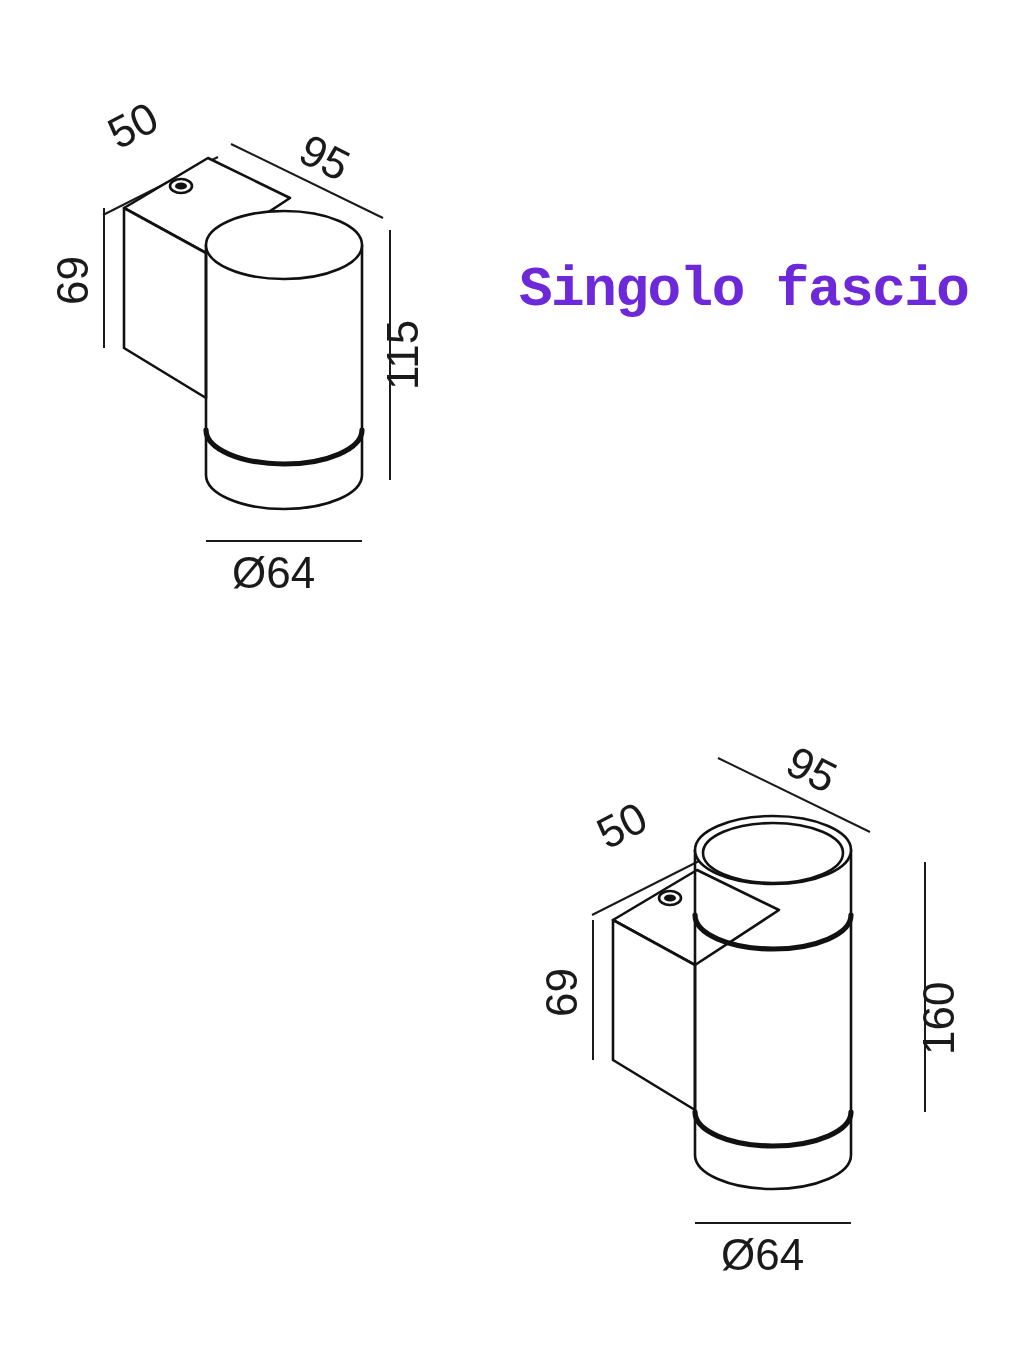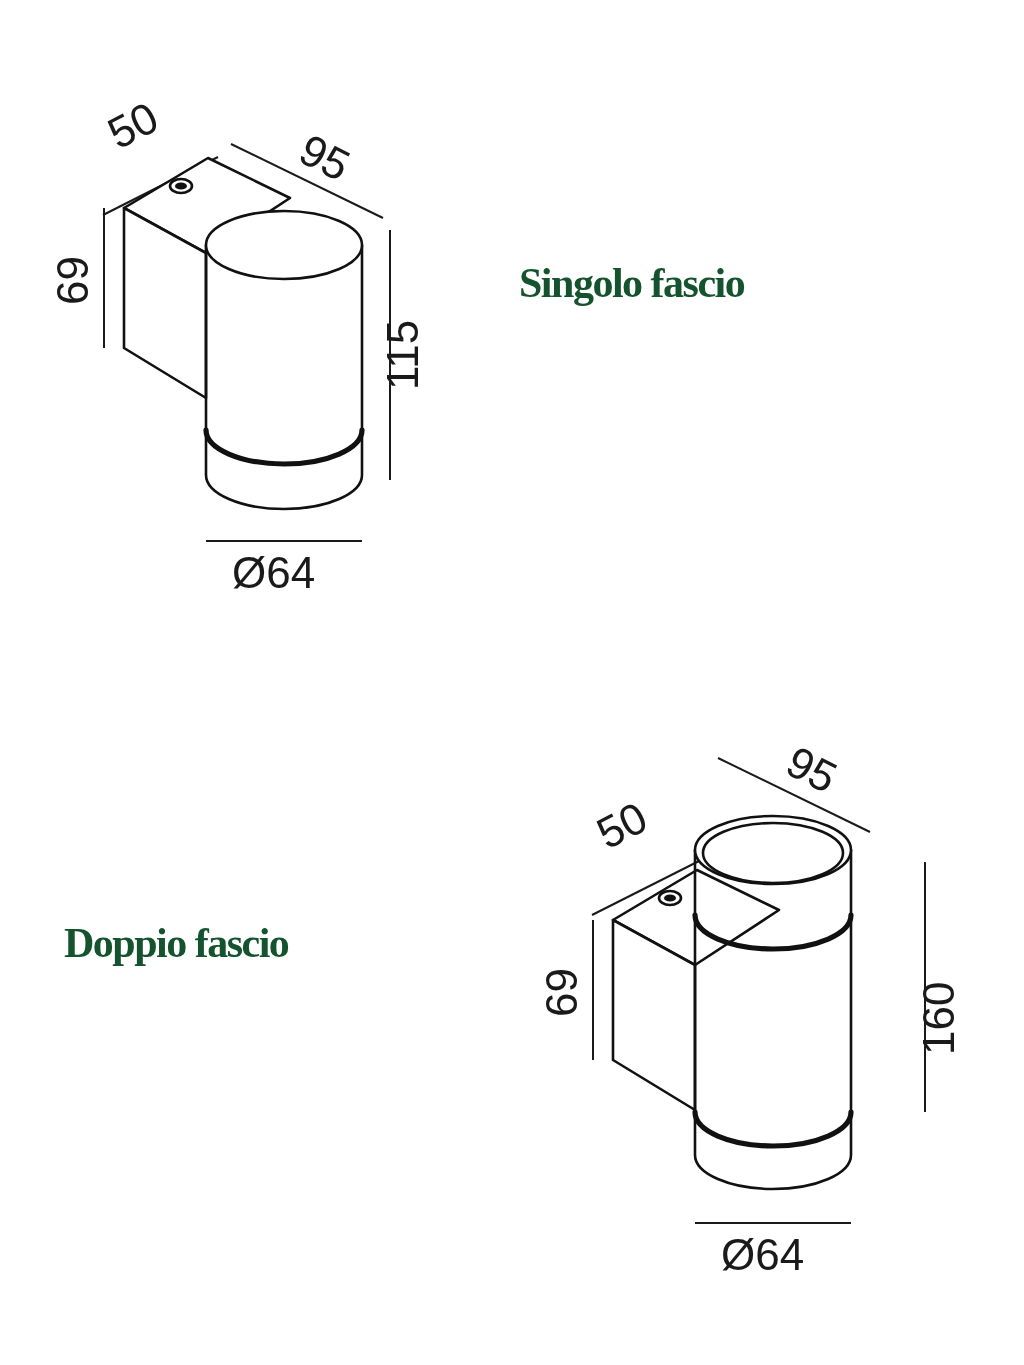--- a/index.html
+++ b/index.html
@@ -17,25 +17,25 @@
   }
   .sheet {
     position: absolute;
     inset: 0;
     background: #ffffff;
   }
 
   
   .product-title {
     position: absolute;
-    font-family: Liberation Serif, serif;
+    font-family: Liberation Mono, monospace;
     font-weight: bold;
-    font-size: 42px;
+    font-size: 56px;
     letter-spacing: -1.5px;
-    color: #14532d;
+    color: #6d28d9;
     white-space: nowrap;
     line-height: 1;
   }
   #title-singolo { left: 519px; top: 262px; }
   #title-doppio  { left: 64px;  top: 922px; }
 
   
   .drawing {
     position: absolute;
     overflow: visible;
@@ -183,15 +183,14 @@
 
       <path class="outline-thick" d="M 155 412 A 78 34 0 0 0 311 412"></path>
     </g>
 
     <g>
       <line class="dimline" x1="155" y1="523" x2="311" y2="523"></line>
       <text class="dim" x="181" y="570">Ø64</text>
     </g>
   </svg>
 
-  <div class="product-title" id="title-doppio">Doppio fascio</div>
 
 </div>
 
 </body></html>

